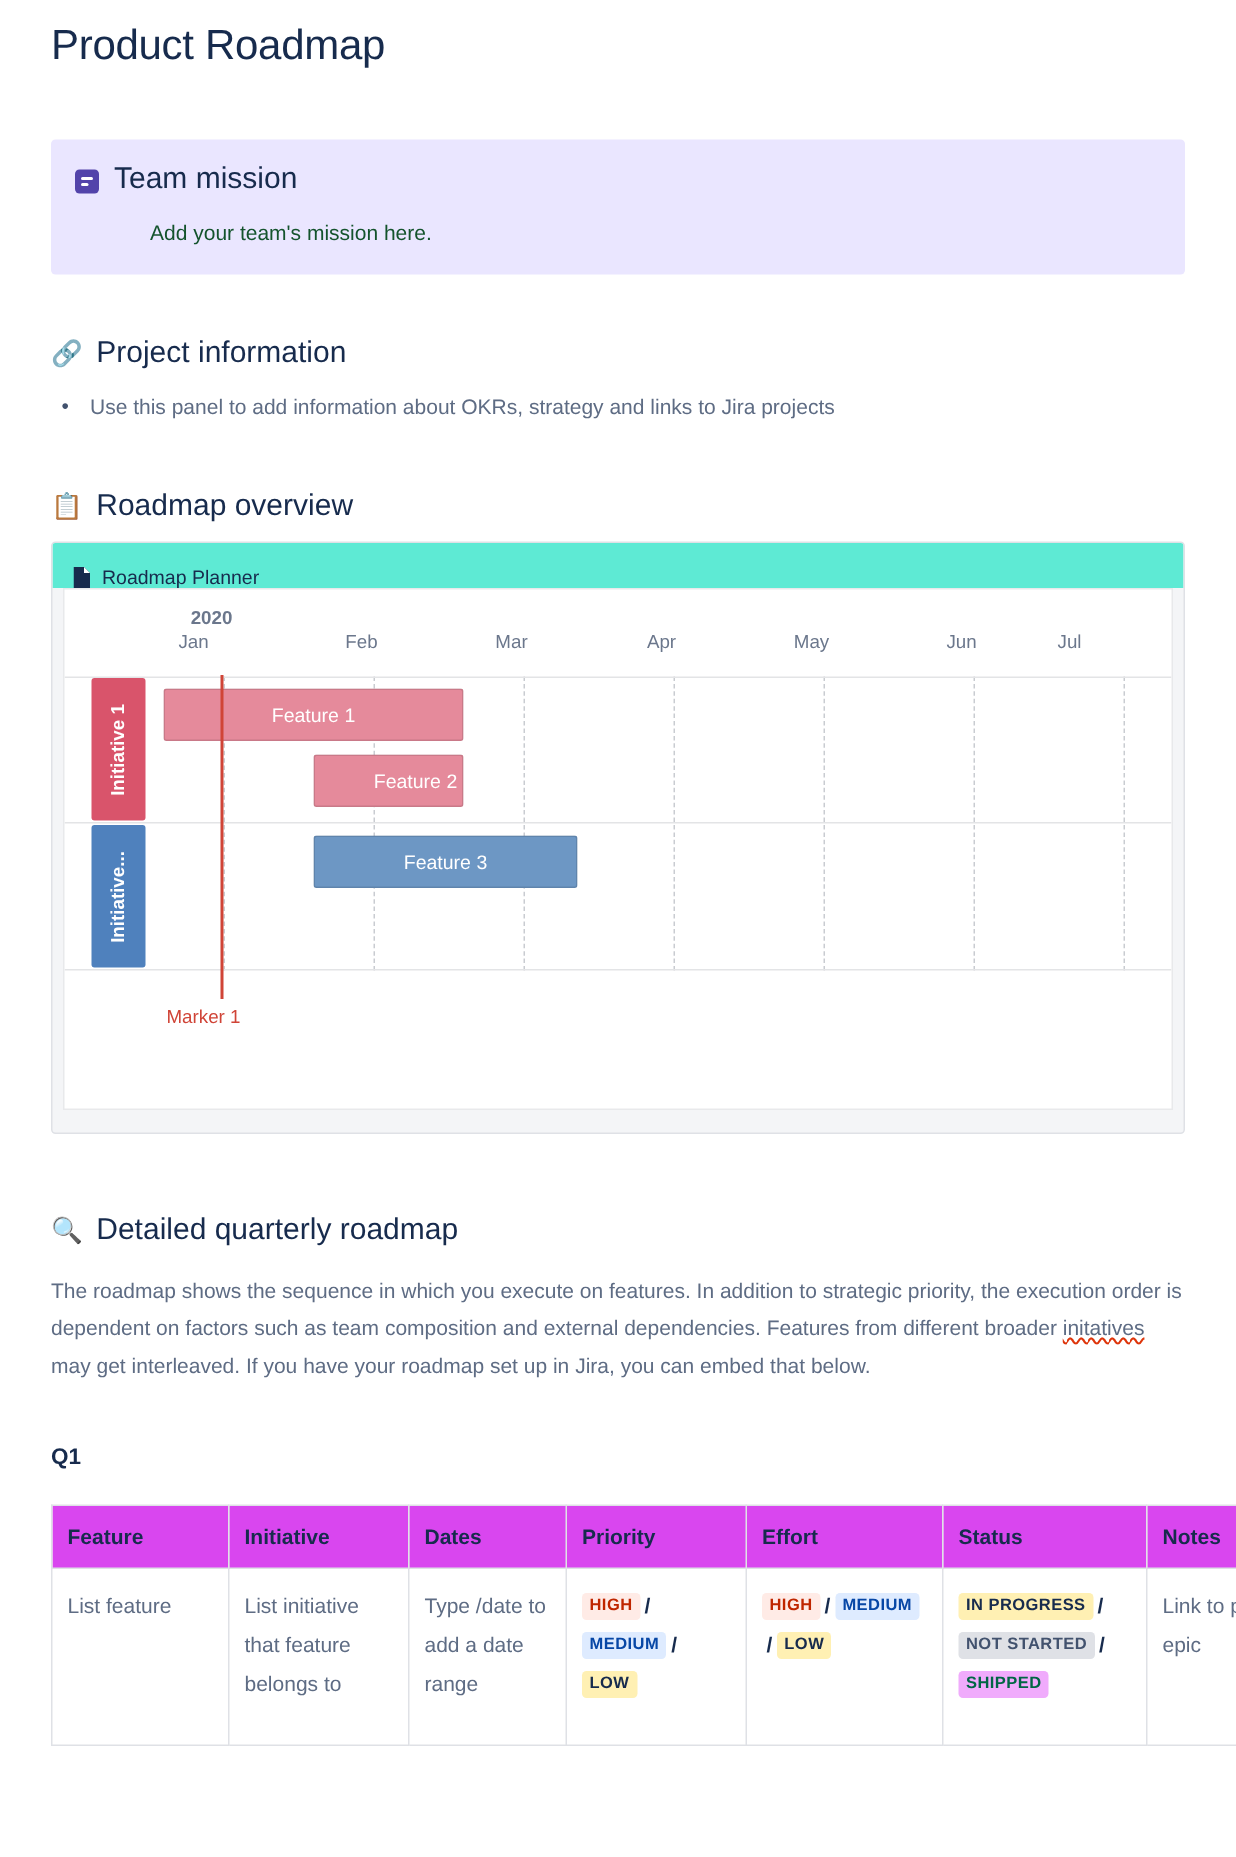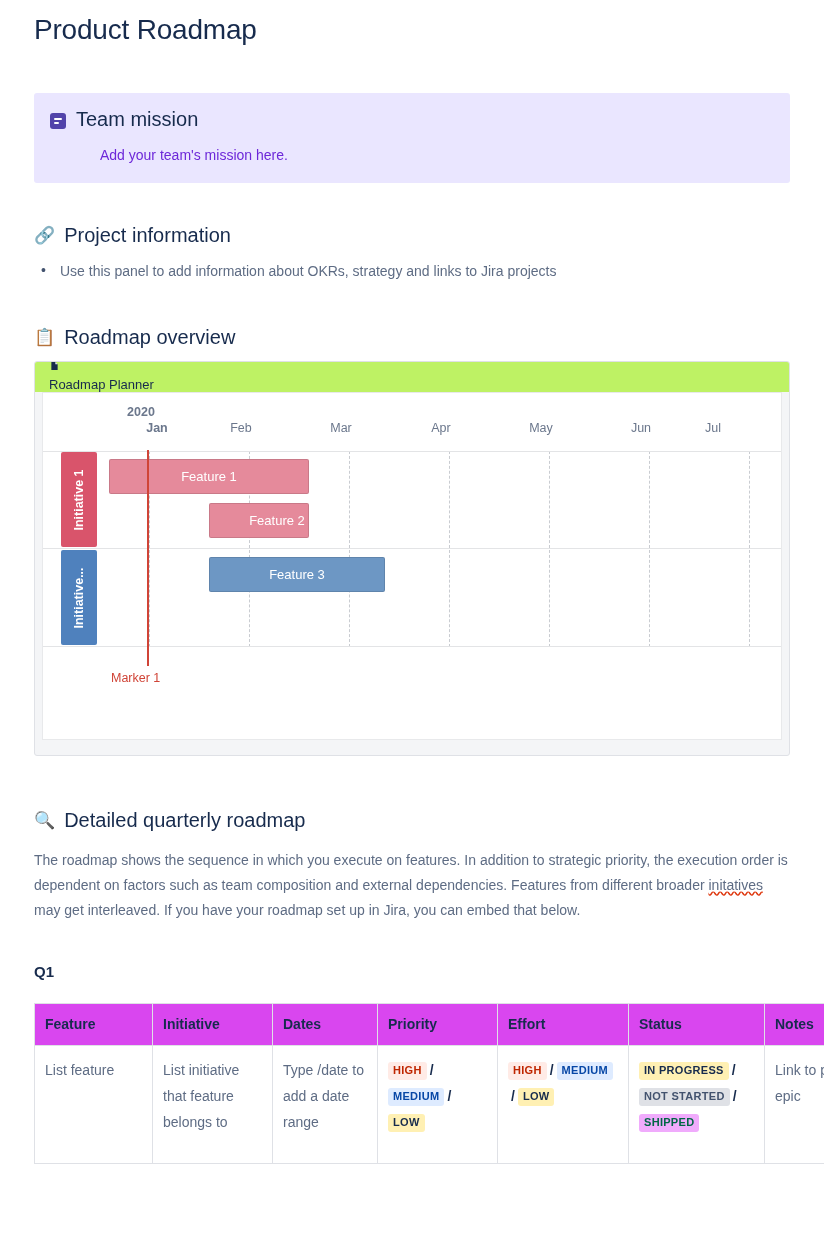--- a/index.html
+++ b/index.html
@@ -58,21 +58,21 @@
   .panel-body { flex: 1 1 auto; }
   .panel-title {
     font-size: 20px;
     font-weight: 500;
     color: #172B4D;
     line-height: 24px;
     margin: 0;
   }
   .panel-text {
     font-size: 14px;
-    color: #6d28d9;
+    color: #14532d;
     line-height: 20px;
     margin: 14px 0 0 0;
     padding-left: 24px;
   }
 
   
   h2.section-h {
     font-size: 20px;
     font-weight: 500;
     color: #172B4D;
@@ -117,25 +117,24 @@
   .macro {
     margin-top: 12px;
     border: 1px solid #DFE1E6;
     border-radius: 3px;
     background: #F4F5F7;
     overflow: hidden;
   }
   .macro-head {
     height: 30px;
     display: flex;
-    align-items: flex-start;
+    align-items: flex-end;
     padding: 0 0 0 14px;
     gap: 8px;
-    background: #bef264;
-    flex-direction: column;
+    background: #5eead4;
   }
   .doc-icon { width: 11px; height: 14px; display: block; }
   .macro-title { font-size: 13px; color: #172B4D; line-height: 14px; }
 
   .macro-body {
     background: #ffffff;
     margin: 0 7px 15px 7px;
     border: 1px solid #E8E9EB;
     height: 348px;
     position: relative;
@@ -310,21 +309,21 @@
       <div class="macro-head">
         <svg class="doc-icon" viewBox="0 0 11 14">
           <path d="M0 0 h7 l4 4 v10 H0 Z" fill="#172B4D"></path>
           <path d="M7 0 l4 4 h-4 Z" fill="#ffffff"></path>
         </svg>
         <span class="macro-title">Roadmap Planner</span>
       </div>
       <div class="macro-body">
         <div class="tl-header" id="tl-header">
             <div class="tl-year" style="left: 58px;">2020</div>
-            <div class="tl-month" style="left: 74px; font-weight: bold;">Jan</div>
+            <div class="tl-month" style="left: 46px;">Jan</div>
             <div class="tl-month" style="left: 158px;">Feb</div>
             <div class="tl-month" style="left: 258px;">Mar</div>
             <div class="tl-month" style="left: 358px;">Apr</div>
             <div class="tl-month" style="left: 458px;">May</div>
             <div class="tl-month" style="left: 558px;">Jun</div>
             <div class="tl-month" style="left: 630px;">Jul</div>
           </div>
         <div class="tl-chart" id="tl-chart">
             <div class="gridline" style="left: 106px;"></div>
             <div class="gridline" style="left: 206px;"></div>

